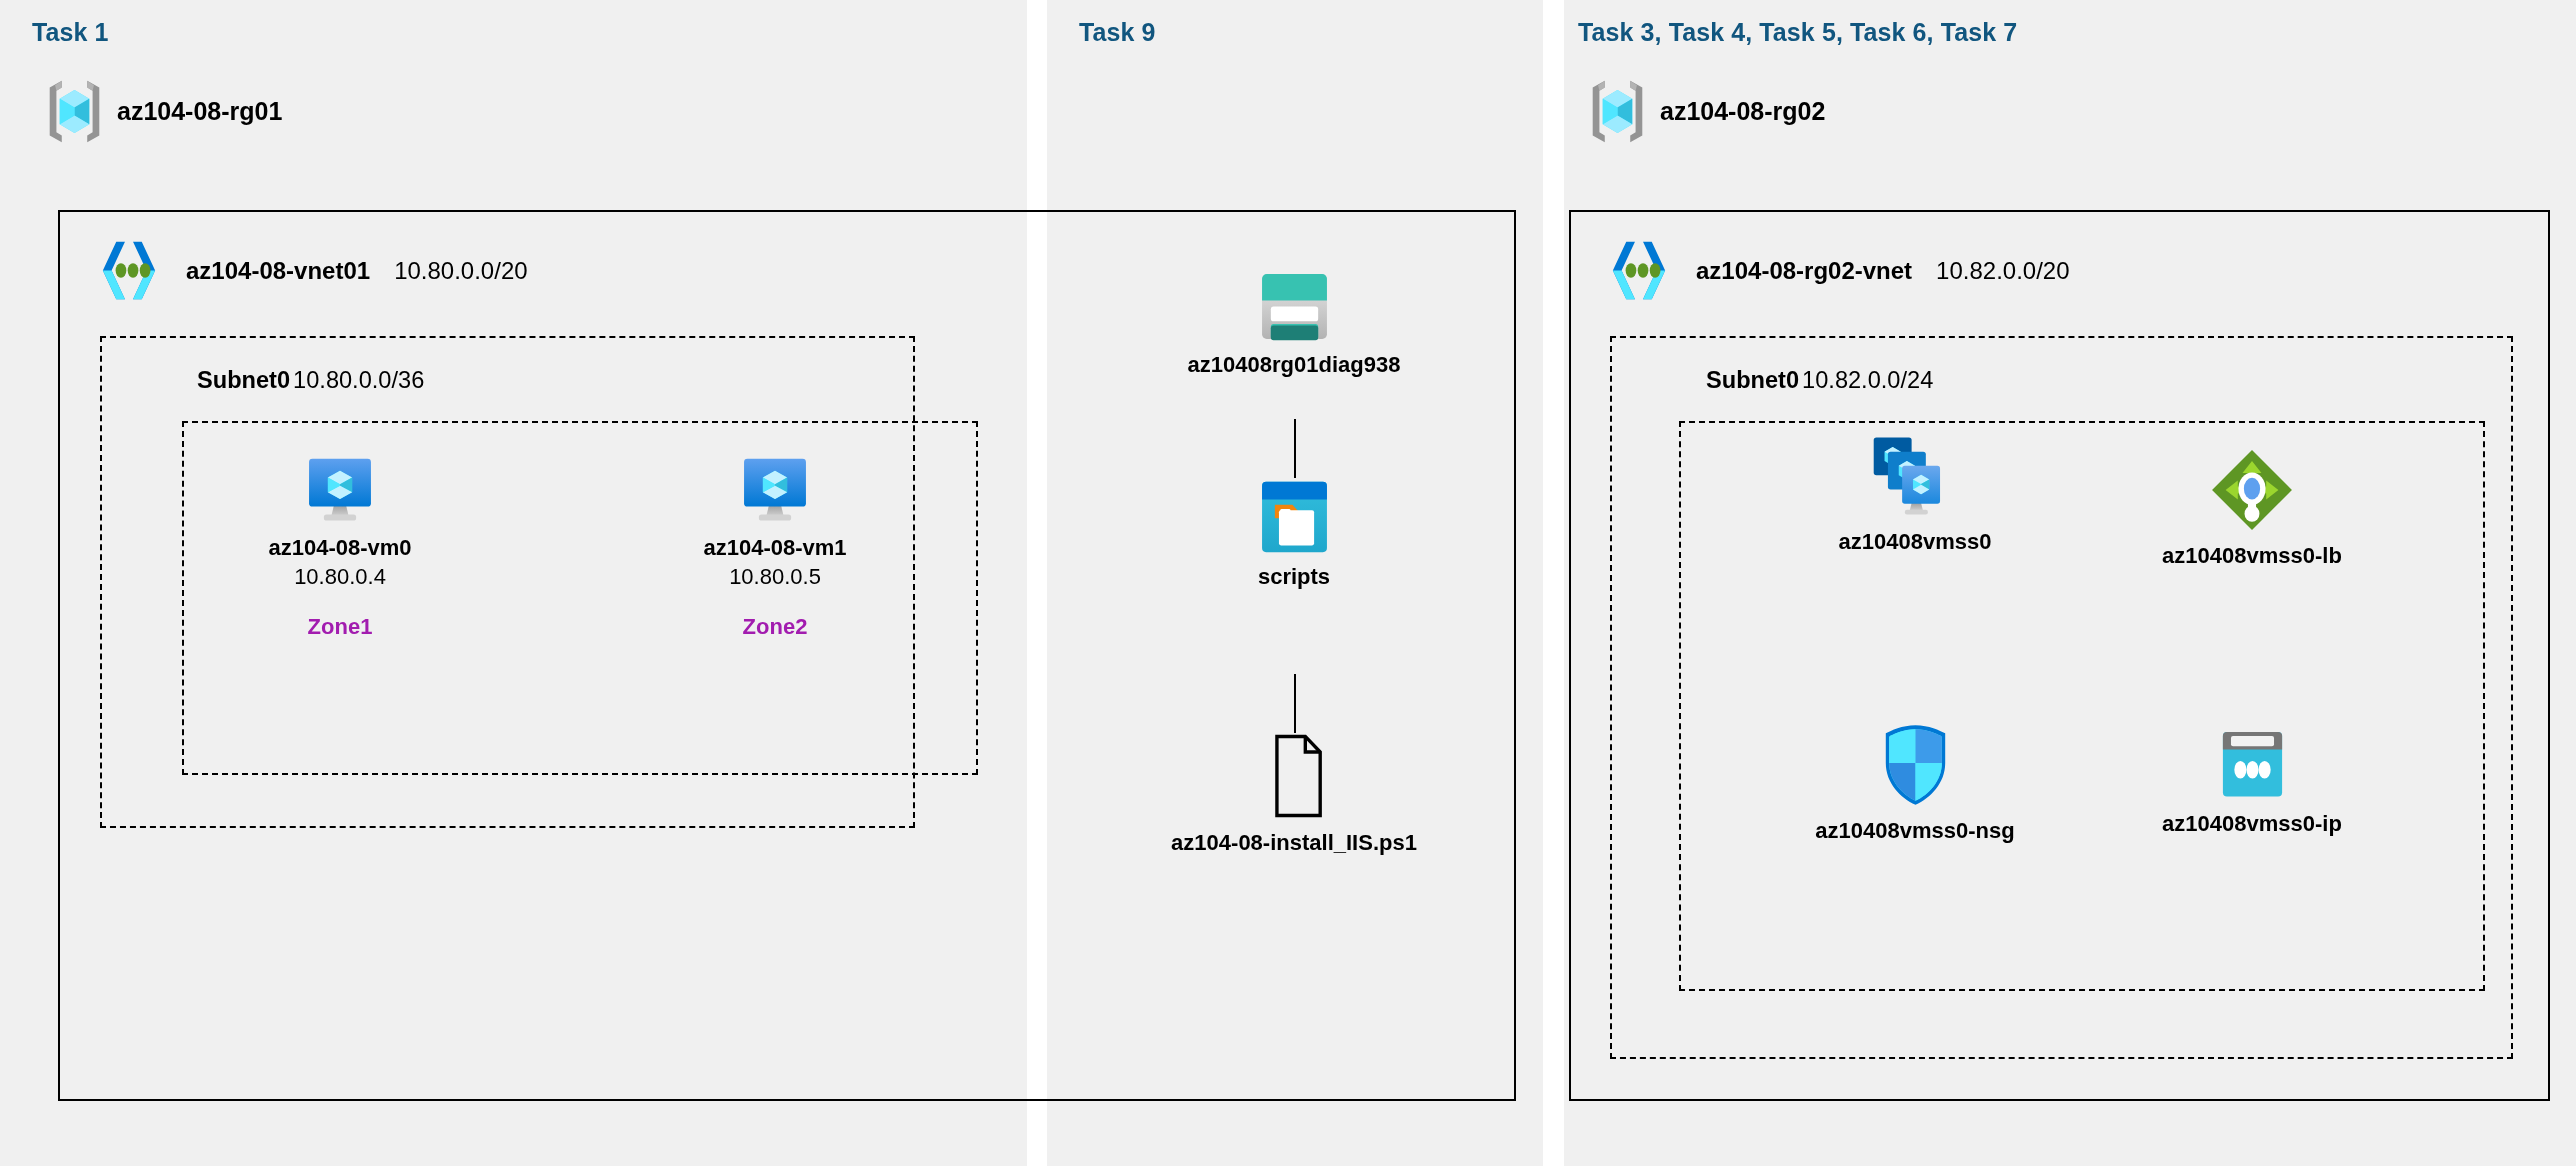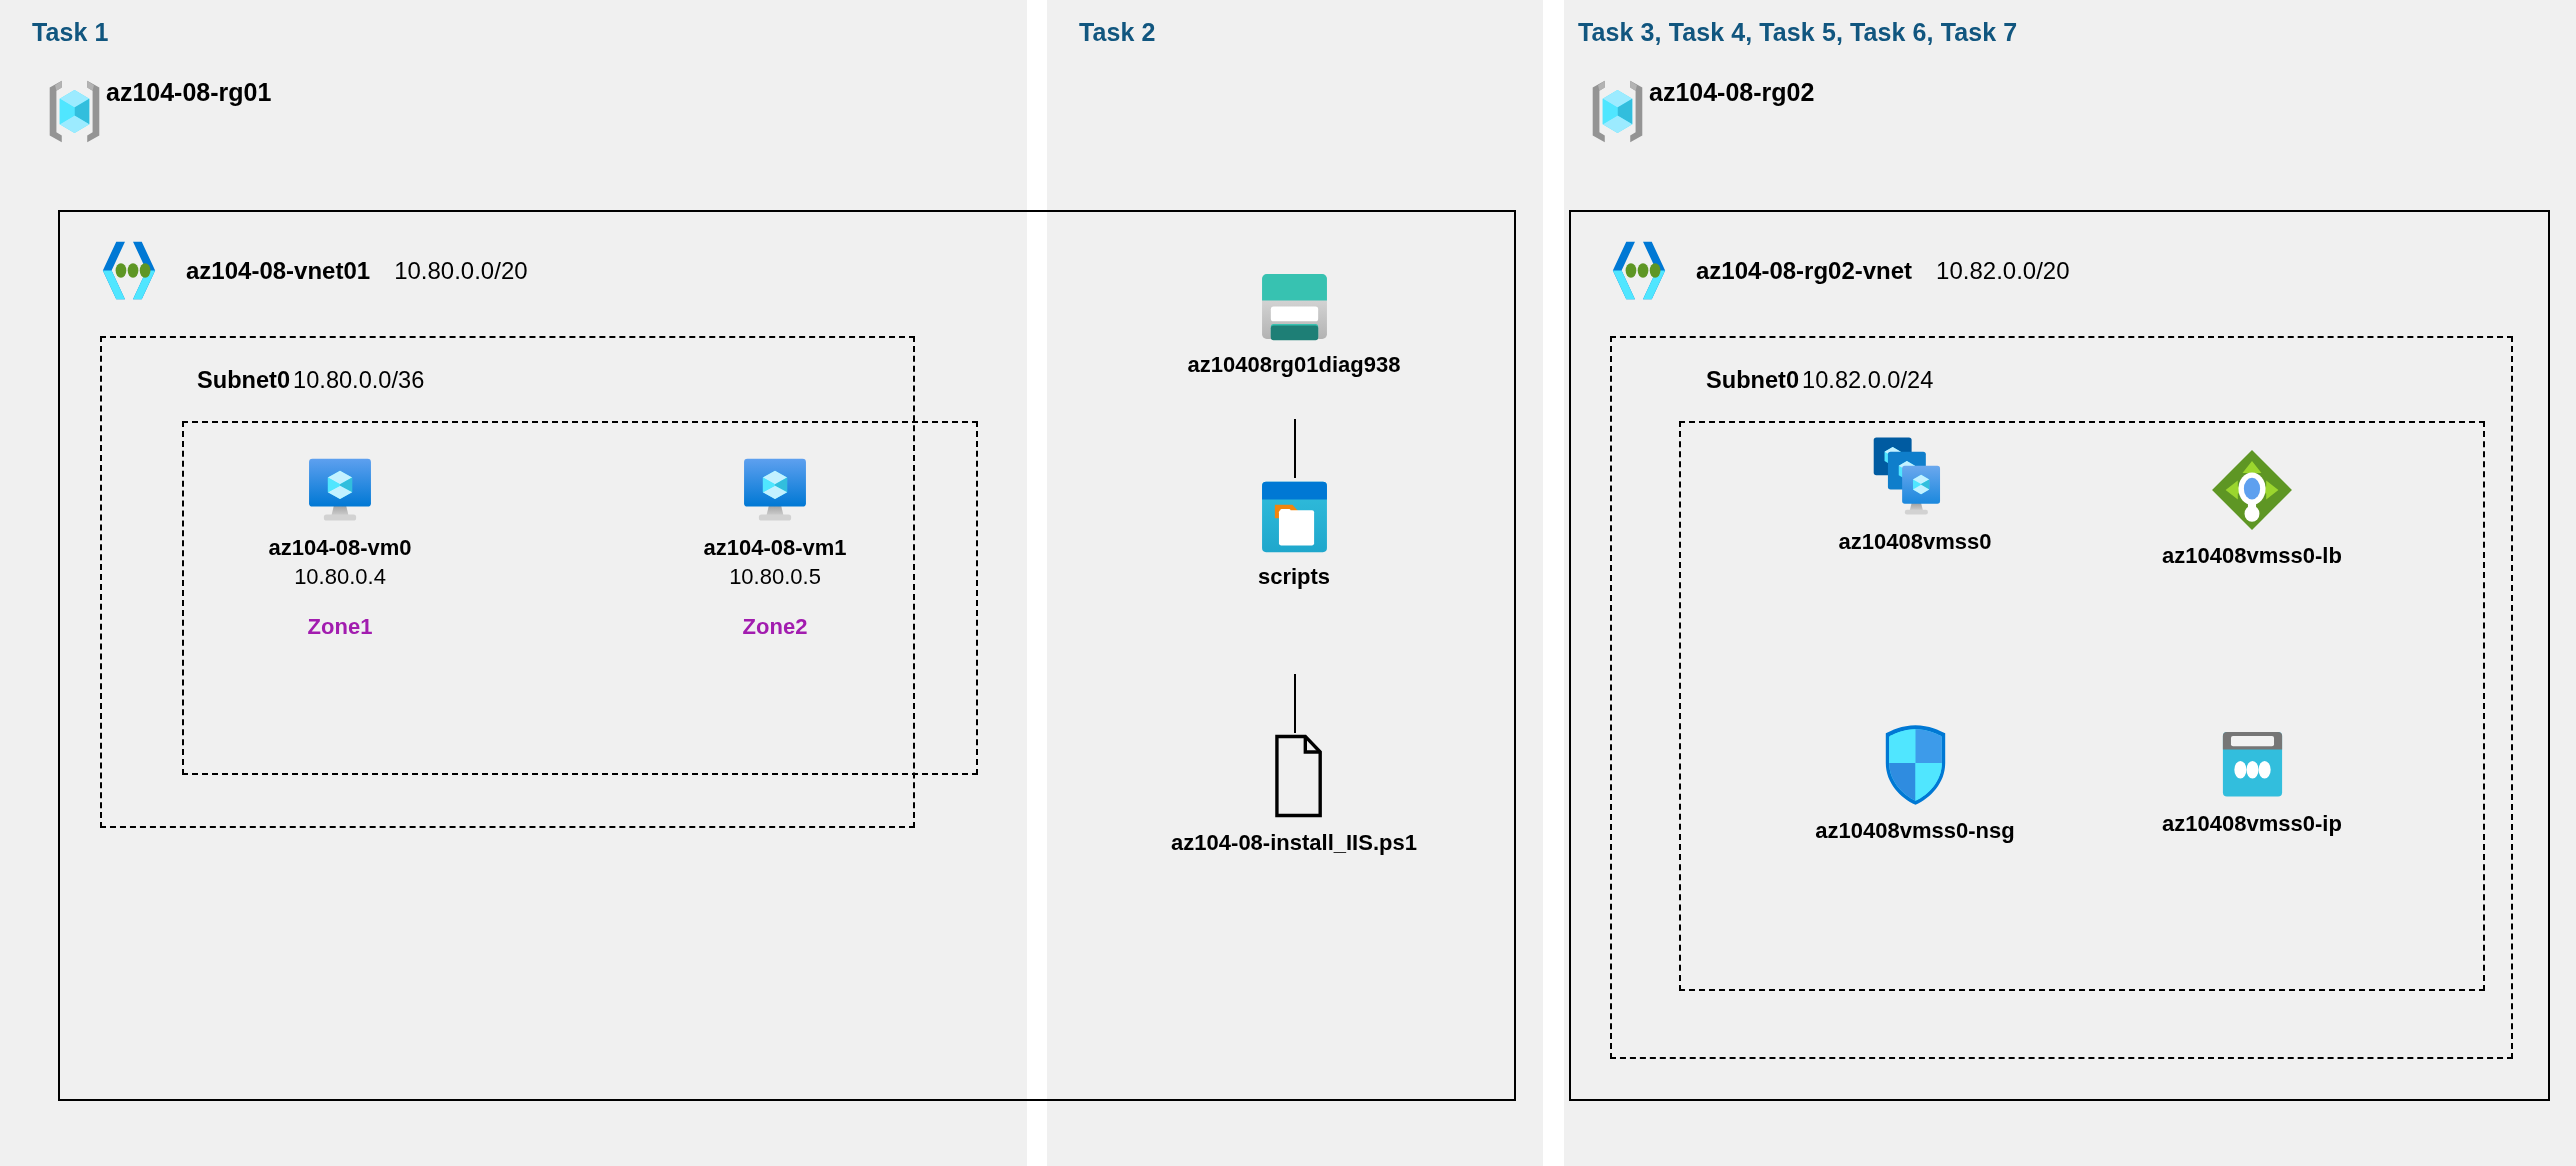--- a/index.html
+++ b/index.html
@@ -25,21 +25,22 @@
     color: #11567f;
     font-weight: bold;
     font-size: 25px;
     letter-spacing: 0.1px;
     white-space: nowrap;
   }
 
   .rg-row {
     position: absolute;
     display: flex;
-    gap: 4px;
+    align-items: center;
+    gap: 15px;
     white-space: nowrap;
   }
   .rg-label {
     font-size: 25px;
     font-weight: bold;
     color: #000;
   }
 
   .solid-box {
     position: absolute;
@@ -222,21 +223,21 @@
       <path d="M55 48 L55 50 L37 60 L37 38 Z" fill="#50e6ff"></path>
     </svg>
   </span>
   <span class="node-label">az104-08-vm1</span>
   <span class="node-sub">10.80.0.5</span>
   <span class="node-zone">Zone2</span>
 </div>
 
 <div class="panel" style="left:1047px; top:0px; width:496px; height:1166px;"></div>
 
-<div class="task-title" style="left:1079px; top:17.5px;">Task 2</div>
+<div class="task-title" style="left:1079px; top:17.5px;">Task 9</div>
 
 <div class="node" style="left:1220px; top:270px; width:148px;">
   <span>
     <svg width="73" height="73" viewBox="0 0 108 108">
       <defs>
         <linearGradient id="stg" x1="0" y1="0" x2="0" y2="1">
           <stop offset="0" stop-color="#e8e8e8"></stop>
             <stop offset="1" stop-color="#b3b3b3"></stop>
         </linearGradient>
       </defs>

